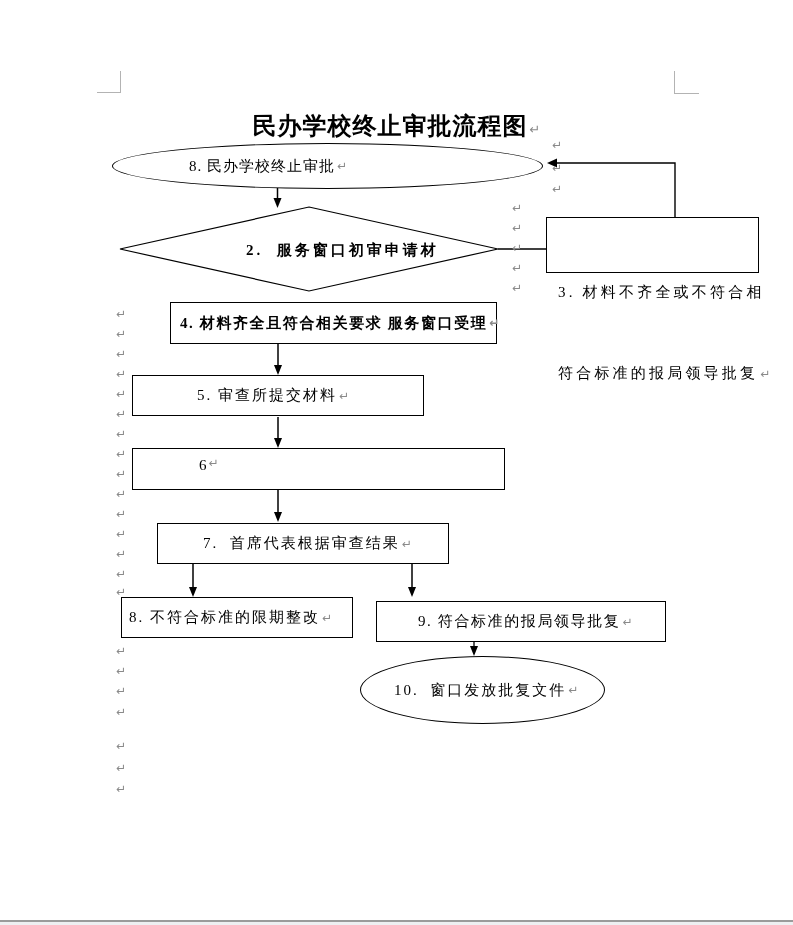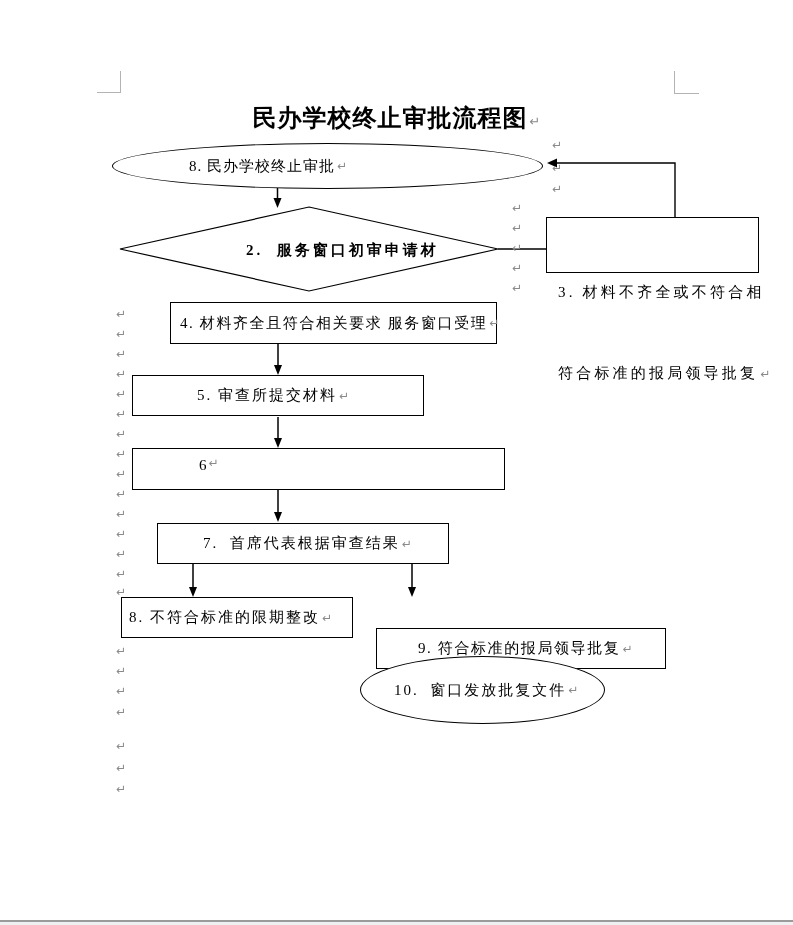--- a/index.html
+++ b/index.html
@@ -7,42 +7,42 @@
         font-family:"Liberation Serif","DejaVu Serif",serif;color:#000;}
 
   
   .corner{position:absolute;}
   .corner-tl{left:97px;top:71px;width:23px;height:21px;
              border-right:1px solid #b3b3b3;border-bottom:1px solid #b3b3b3;}
   .corner-tr{left:674px;top:71px;width:24px;height:22px;
              border-left:1px solid #b3b3b3;border-bottom:1px solid #b3b3b3;}
 
   
-  .title{position:absolute;left:0;right:0;top:98px;margin:4px;text-align:center;
+  .title{position:absolute;left:0;right:0;top:98px;margin:12px;text-align:center;
          font-family:"Liberation Sans","DejaVu Sans",sans-serif;
          font-size:24px;font-weight:bold;letter-spacing:1px;}
 
   
   svg.connectors{position:absolute;left:0;top:0;}
 
   
   .shape{position:absolute;background:#fff;border:1.4px solid #000;box-sizing:border-box;
          display:flex;align-items:center;font-size:15px;white-space:pre;line-height:17px;}
   .ellipse{border-radius:50%;border-width:1.2px;}
 
   #node-start  {left:112px;top:143px;width:431px;height:46px;padding-left:76px;letter-spacing:1px;}
   #node-notify {left:546px;top:217px;width:213px;height:56px;display:block;
                 padding:7px 0 0 11px;line-height:27px;letter-spacing:3.2px;}
-  #node-accept {left:170px;top:302px;width:327px;height:42px;padding-left:9px;letter-spacing:1.6px;}
+  #node-accept {left:170px;top:302px;width:327px;height:42px;padding-left:9px;letter-spacing:1.6px;font-weight:bold;}
   #node-examine{left:132px;top:375px;width:292px;height:41px;padding-left:64px;letter-spacing:2px;}
   #node-step6  {left:132px;top:448px;width:373px;height:42px;align-items:flex-start;
                 padding:8px 0 0 66px;}
   #node-chief  {left:157px;top:523px;width:292px;height:41px;padding-left:45px;letter-spacing:2px;text-align:center;}
   #node-rectify{left:121px;top:597px;width:232px;height:41px;padding-left:7px;letter-spacing:2px;}
-  #node-approve{left:376px;top:628px;width:290px;height:41px;padding-left:41px;letter-spacing:1.6px;}
+  #node-approve{left:376px;top:601px;width:290px;height:41px;padding-left:41px;letter-spacing:1.6px;}
   #node-issue  {left:360px;top:656px;width:245px;height:68px;border-radius:50%;
                 padding-left:33px;letter-spacing:2px;}
 
   
   .diamond-label{position:absolute;left:246px;top:241px;font-size:15px;
                  letter-spacing:3px;white-space:pre;font-weight:bold;}
 
   
   .pmark{color:#8a8a8a;font-family:"DejaVu Sans",sans-serif;font-size:12px;
          letter-spacing:0;margin-left:2px;line-height:1;}

